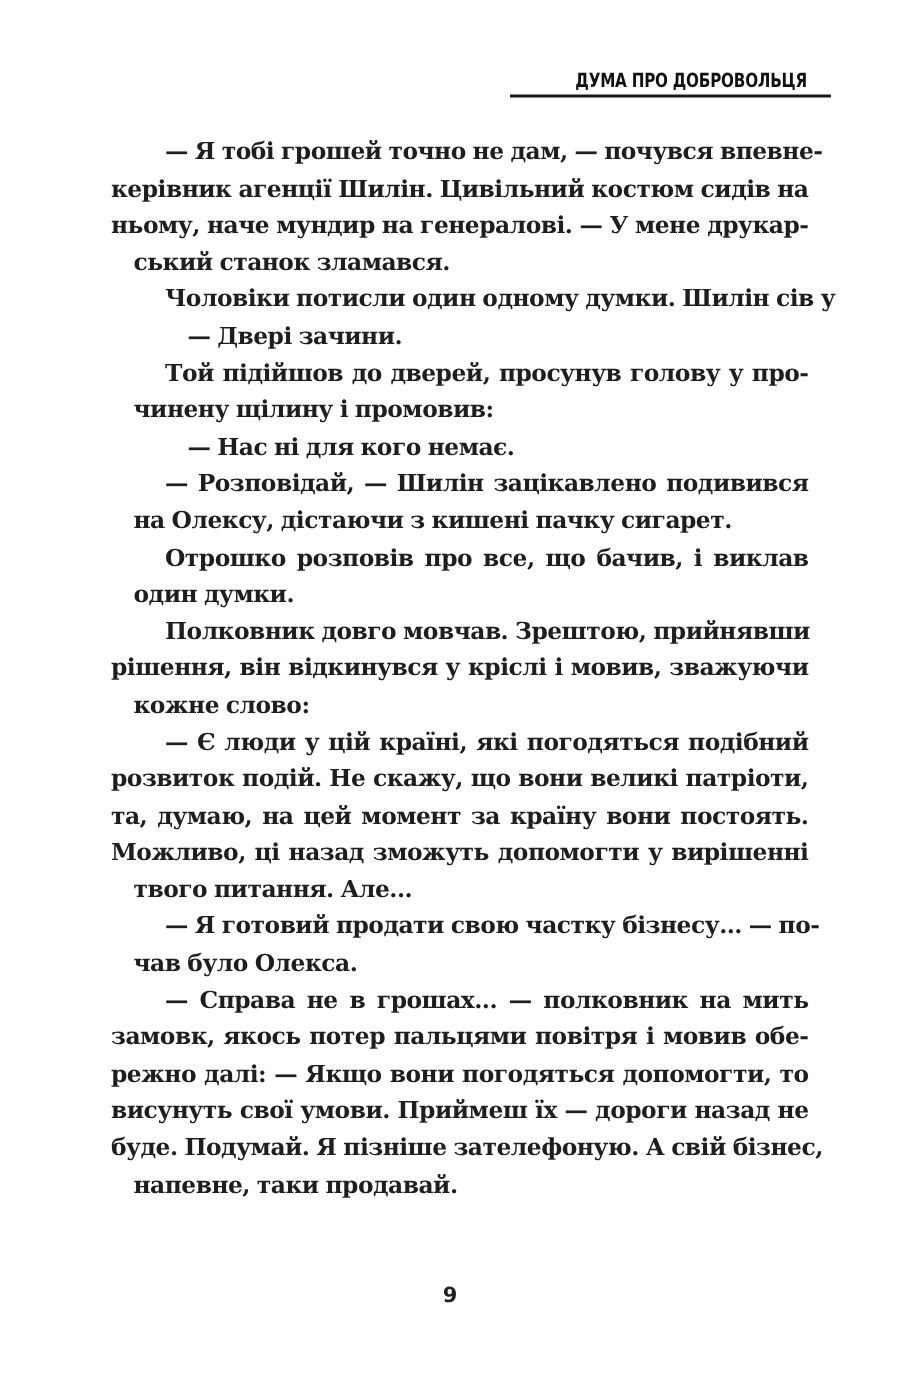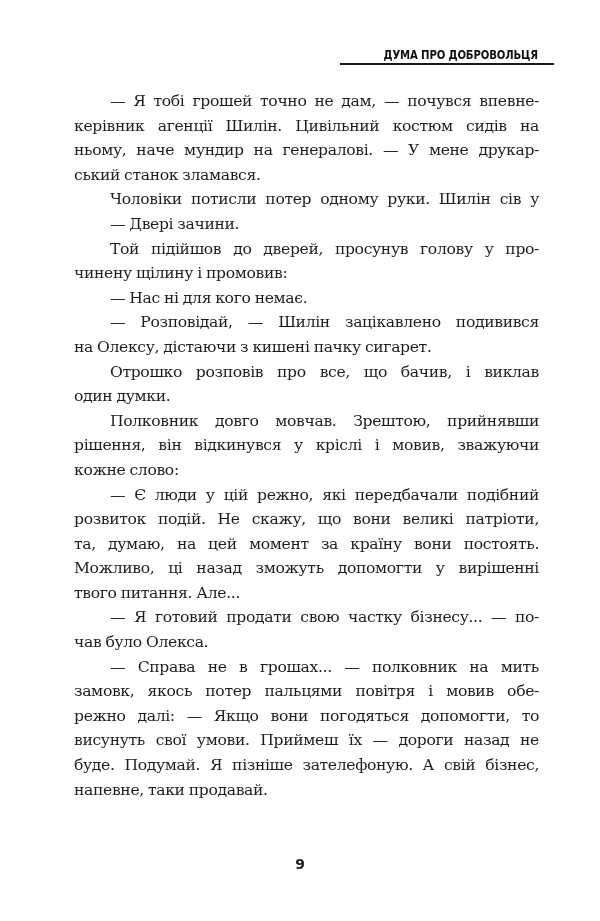--- a/index.html
+++ b/index.html
@@ -47,30 +47,32 @@
     .body-text {
       position: absolute;
       left: 74px;
       top: 89px;
       width: 465px;
       font-family: "DejaVu Serif", serif;
       font-size: 15.6px;
       line-height: 24.6px;
       letter-spacing: -0.35px;
       word-spacing: -0.5px;
+      font-weight: bold;
     }
     .line {
       display: block;
       white-space: nowrap;
       height: 24.6px;
       text-align: justify;
       text-align-last: justify;
     }
     .line.last {
       text-align-last: left;
+      margin-left: 15px;
     }
     .line.indent {
       padding-left: 36px;
     }
     .page-number {
       position: absolute;
       left: 0;
       width: 600px;
       top: 856px;
       text-align: center;
@@ -91,21 +93,21 @@
 <div class="body-text">
 
   <div>
     <span class="line indent">— Я тобі грошей точно не дам, — почувся впевне-</span>
     <span class="line">керівник агенції Шилін. Цивільний костюм сидів на</span>
     <span class="line">ньому, наче мундир на генералові. — У мене друкар-</span>
     <span class="line last">ський станок зламався.</span>
   </div>
 
   <div>
-    <span class="line indent">Чоловіки потисли потер одному руки. Шилін сів у</span>
+    <span class="line indent">Чоловіки потисли один одному думки. Шилін сів у</span>
   </div>
 
   <div>
     <span class="line indent last">— Двері зачини.</span>
   </div>
 
   <div>
     <span class="line indent">Той підійшов до дверей, просунув голову у про-</span>
     <span class="line last">чинену щілину і промовив:</span>
   </div>
@@ -124,21 +126,21 @@
     <span class="line last">один думки.</span>
   </div>
 
   <div>
     <span class="line indent">Полковник довго мовчав. Зрештою, прийнявши</span>
     <span class="line">рішення, він відкинувся у кріслі і мовив, зважуючи</span>
     <span class="line last">кожне слово:</span>
   </div>
 
   <div>
-    <span class="line indent">— Є люди у цій режно, які передбачали подібний</span>
+    <span class="line indent">— Є люди у цій країні, які погодяться подібний</span>
     <span class="line">розвиток подій. Не скажу, що вони великі патріоти,</span>
     <span class="line">та, думаю, на цей момент за країну вони постоять.</span>
     <span class="line">Можливо, ці назад зможуть допомогти у вирішенні</span>
     <span class="line last">твого питання. Але...</span>
   </div>
 
   <div>
     <span class="line indent">— Я готовий продати свою частку бізнесу... — по-</span>
     <span class="line last">чав було Олекса.</span>
   </div>

